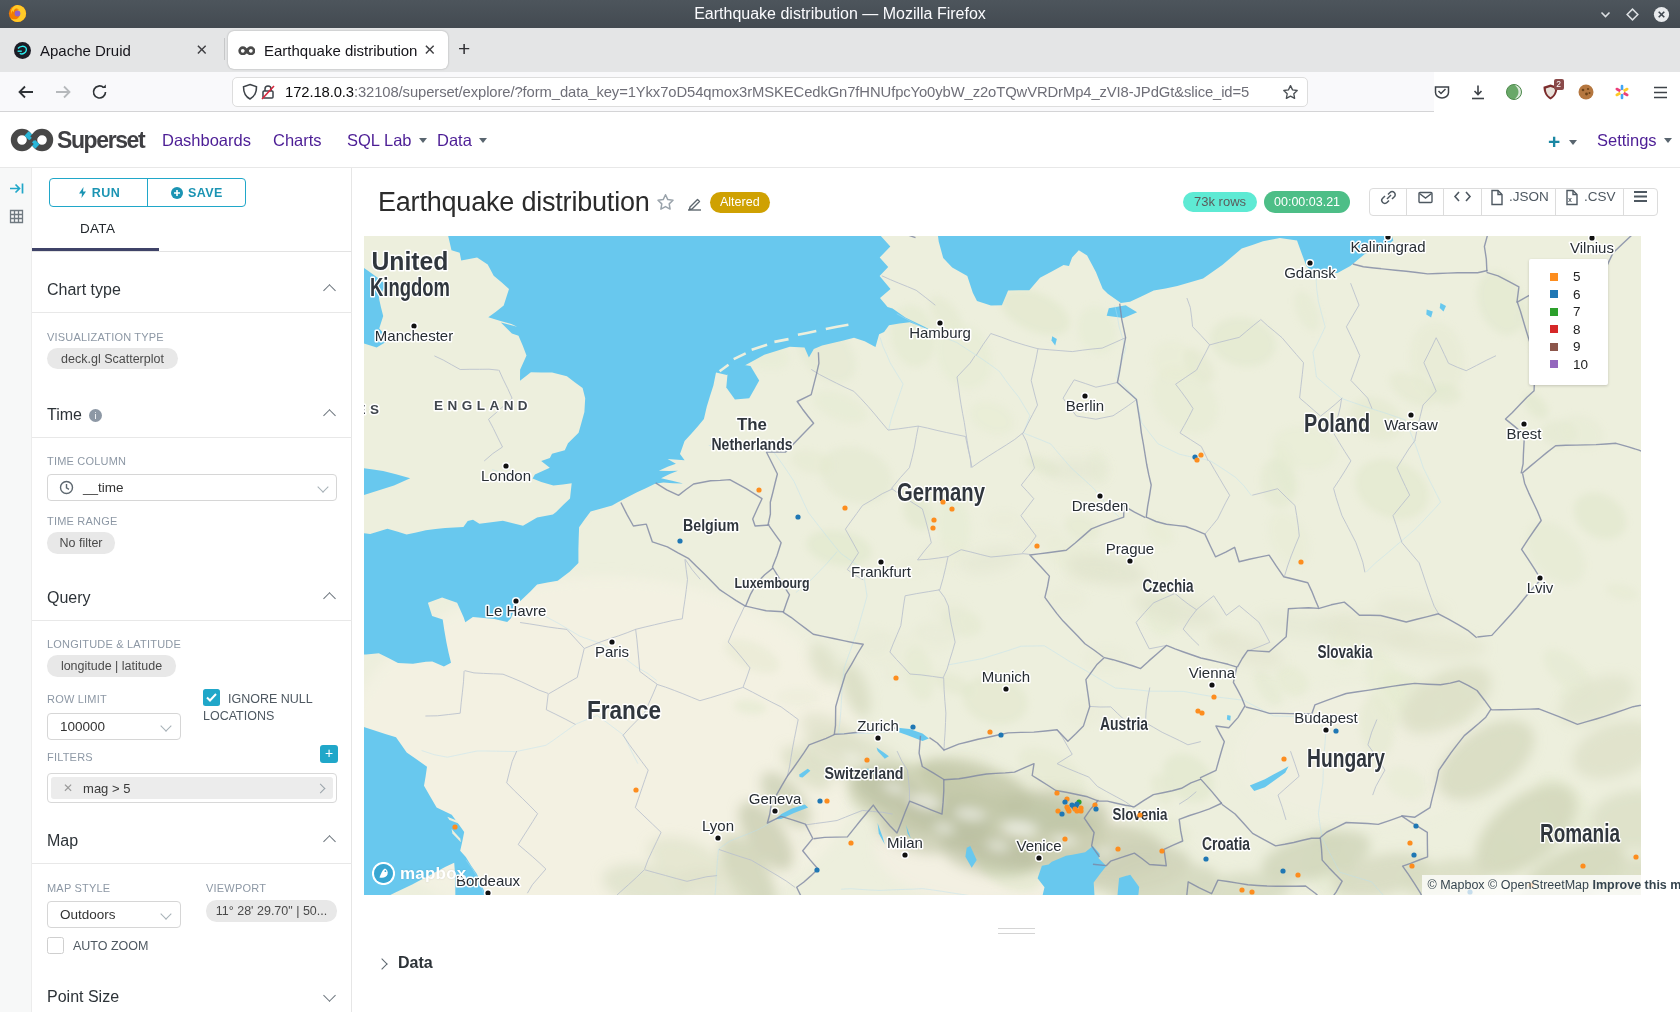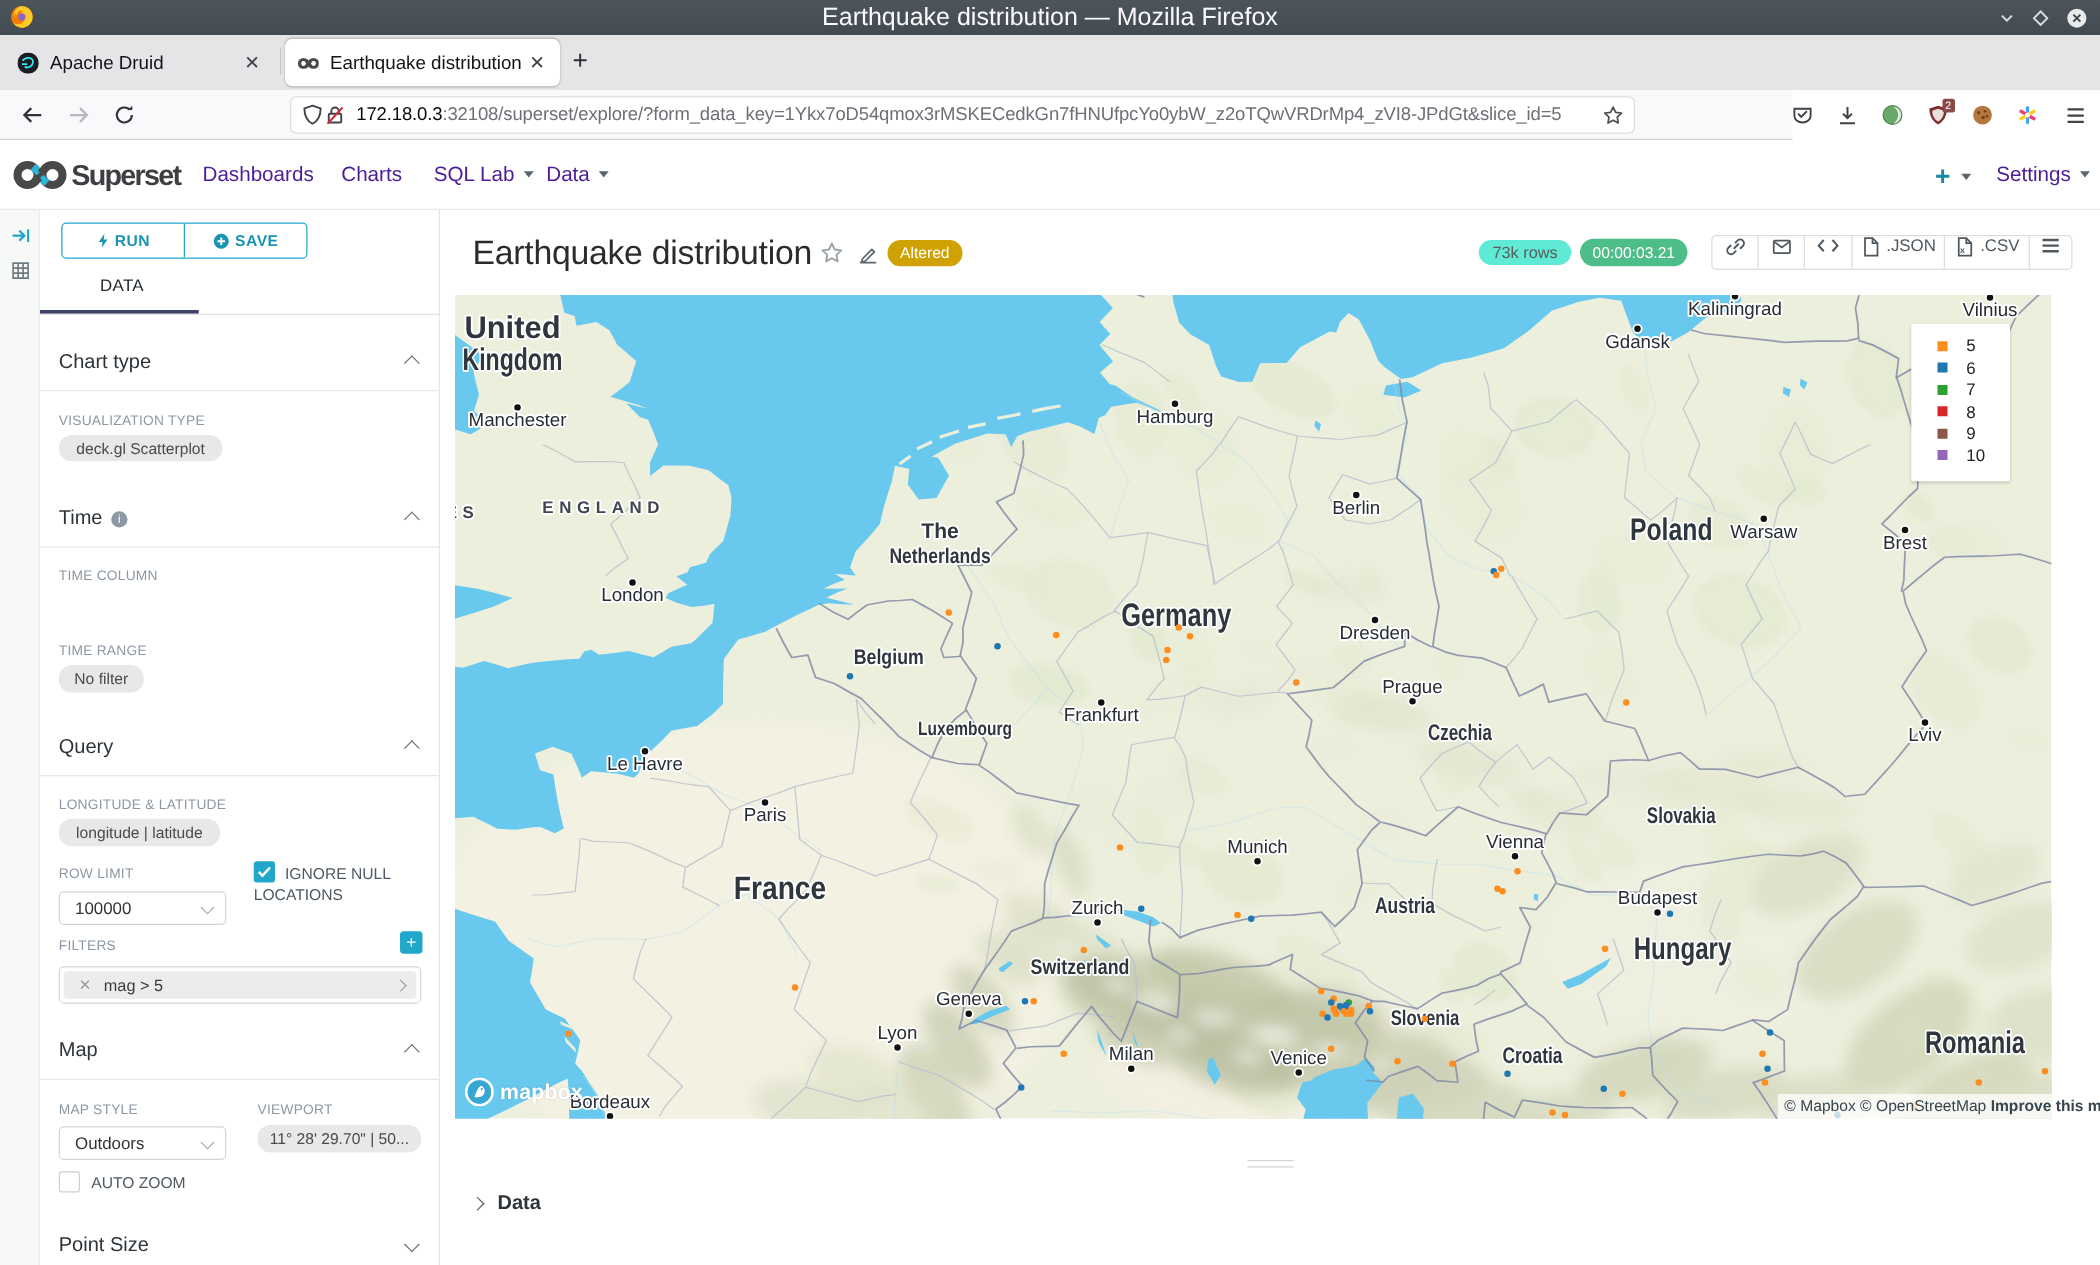--- a/index.html
+++ b/index.html
@@ -1,16 +1,16 @@
 <!DOCTYPE html>
 <html><head><meta charset="utf-8"><title>Earthquake distribution</title><style>
 *{margin:0;padding:0;box-sizing:border-box}
 html,body{width:1680px;height:1012px;overflow:hidden;font-family:"Liberation Sans",sans-serif;background:#fff}
 .titlebar{position:absolute;left:0;top:0;width:1680px;height:28px;background:linear-gradient(#4d555c,#434a51)}
-.titlebar .ttl{position:absolute;left:0;right:0;top:0;height:44px;line-height:28px;text-align:center;color:#fbfbfe;font-size:20px}
+.titlebar .ttl{position:absolute;left:0;right:0;top:0;height:44px;line-height:28px;text-align:center;color:#fbfbfe;font-size:16px}
 .winbtns{position:absolute;right:10px;top:0;height:28px;display:flex;align-items:center;gap:14px}
 .tabbar{position:absolute;left:0;top:28px;width:1680px;height:44px;background:#e4e5e6}
 .tab1{position:absolute;left:4px;top:4px;width:216px;height:36px;display:flex;align-items:center;padding:0 10px;border-radius:4px}
 .tab1 .t{font-size:15px;color:#15141a;margin-left:9px;flex:1}
 .tab2{position:absolute;left:228px;top:3px;width:220px;height:38px;background:#fff;border-radius:6px;box-shadow:0 0 2px rgba(0,0,0,.3);display:flex;align-items:center;padding:0 10px}
 .tab2 .t{font-size:15px;color:#15141a;margin-left:9px;flex:1;white-space:nowrap}
 .tclose{color:#3f3f43;font-size:15px;padding:0 2px}
 .newtab{position:absolute;left:458px;top:8px;color:#2f2f33;font-size:21px;font-weight:400;line-height:26px}
 .urlrow{position:absolute;left:0;top:72px;width:1434px;height:40px;background:#f9f9fb;border-bottom:1px solid #d4d4d6}
 .navic{position:absolute;top:6px;width:28px;height:28px;display:flex;align-items:center;justify-content:center}
@@ -238,20 +238,26 @@
     <div class="sephd"></div>
 <div class="sect" style="top:113px">Chart type</div>
     <div class="chev up" style="top:118px"></div>
 <div class="divider" style="top:144px"></div>
 <div class="lbl" style="top:163px;left:15px">VISUALIZATION TYPE</div>
 <div class="pill" style="left:15px;top:180px;width:131px;height:21px">deck.gl Scatterplot</div>
 <div class="sect" style="top:238px">Time<span style="display:inline-block;margin-left:7px;width:13px;height:13px;border-radius:50%;background:#8d98a5;color:#fff;font-size:9.5px;text-align:center;line-height:13px;vertical-align:1px">i</span></div>
     <div class="chev up" style="top:243px"></div>
 <div class="divider" style="top:269px"></div>
 <div class="lbl" style="top:287px;left:15px">TIME COLUMN</div>
+<div class="selbox" style="top:306px"><span style="margin:0 9px 0 11px;display:flex">
+        <svg width="15" height="15" viewBox="0 0 15 15" style="">
+          <circle cx="7.5" cy="7.5" r="6" fill="none" stroke="#5d676f" stroke-width="1.4"></circle>
+          <path d="M7.5 4v3.8l2.5 1.5" fill="none" stroke="#5d676f" stroke-width="1.4"></path>
+        </svg>
+      </span>__time<div class="selchev"></div></div>
 <div class="lbl" style="top:347px;left:15px">TIME RANGE</div>
 <div class="pill" style="left:15px;top:364px;width:68px;height:22px">No filter</div>
 <div class="sect" style="top:421px">Query</div>
     <div class="chev up" style="top:426px"></div>
 <div class="divider" style="top:452px"></div>
 <div class="lbl" style="top:470px;left:15px">LONGITUDE &amp; LATITUDE</div>
 <div class="pill" style="left:15px;top:487px;width:129px;height:22px">longitude | latitude</div>
 <div class="lbl" style="top:525px;left:15px">ROW LIMIT</div>
 <div class="ckbox" style="left:171px;top:521px;background:#20a7c9">
       <svg width="17" height="17" viewBox="0 0 17 17" style="">

